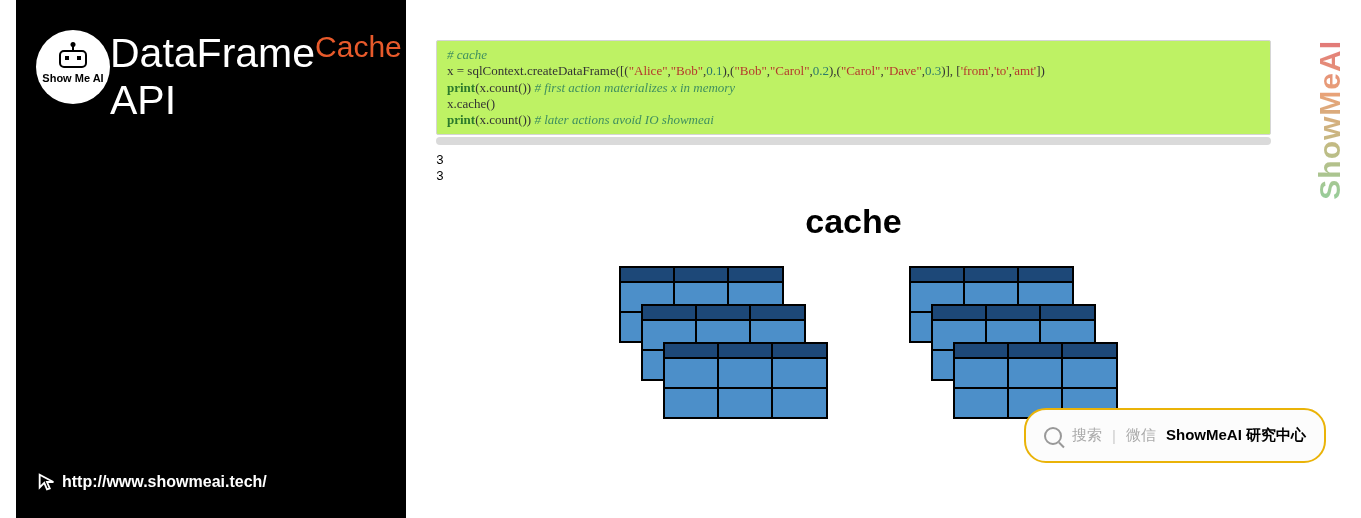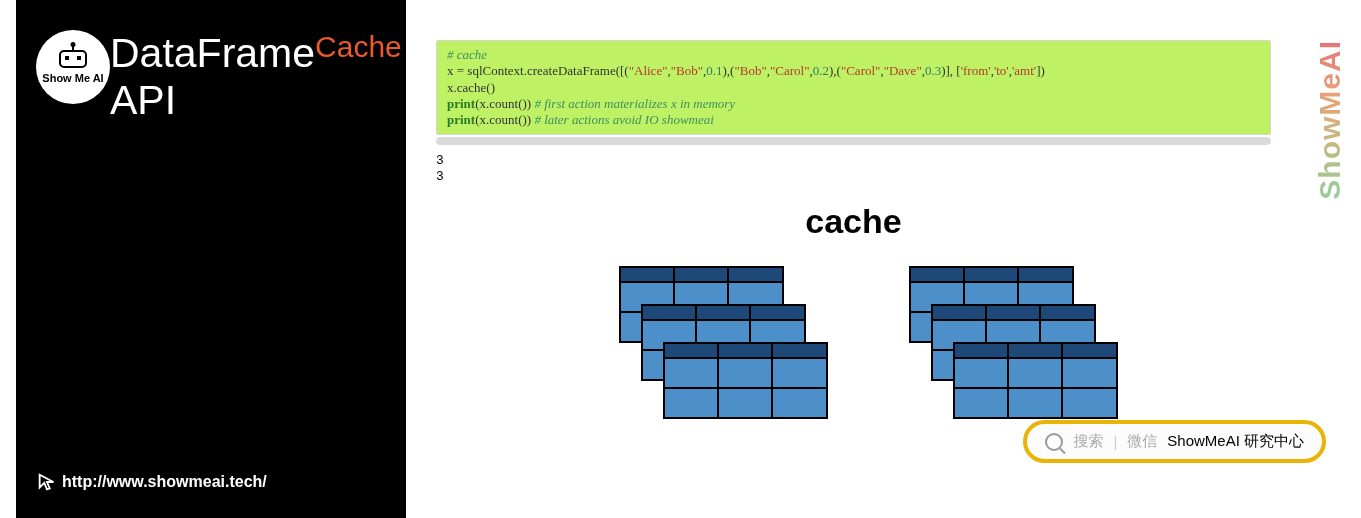--- a/index.html
+++ b/index.html
@@ -203,23 +203,23 @@
       background-clip: text;
       color: transparent;
       opacity: 0.7;
       letter-spacing: 1px;
     }
     .search-pill {
       position: absolute;
       bottom: 55px;
       right: 35px;
       background: #fcfcfc;
-      border: 4px solid #eab308;
+      border: 2px solid #eab308;
       border-radius: 22px;
-      padding: 8px 18px;
+      padding: 16px 18px;
       display: flex;
       align-items: center;
       gap: 10px;
       z-index: 10;
       font-size: 15px;
     }
     .search-pill .sicon {
       width: 18px; height: 18px;
       border: 2px solid #999;
       border-radius: 50%;
@@ -228,21 +228,21 @@
     .search-pill .sicon::after {
       content: "";
       position: absolute;
       width: 7px; height: 2px;
       background: #999;
       bottom: -3px; right: -5px;
       transform: rotate(45deg);
     }
     .search-pill .sep { color: #ccc; }
     .search-pill .gray { color: #aaa; }
-    .search-pill .bold { font-weight: normal; color: #000; }
+    .search-pill .bold { font-weight: bold; color: #000; }
   </style>
 </head>
 <body>
 
 <div class="sidebar">
   <div class="logo-wrap">
     <div class="logo">
       <div class="robot">
         <div class="eyes">
             <span class="eye"></span>
@@ -261,22 +261,22 @@
       </svg>
     </div>
     <div class="footer-link">http://www.showmeai.tech/</div>
   </div>
 </div>
 
 <div class="main">
   <div class="code-block">
     <div><span class="comment"># cache</span></div>
     <div><span>x = sqlContext.createDataFrame([(</span><span class="string">"Alice"</span>,<span class="string">"Bob"</span>,<span class="num">0.1</span><span>),(</span><span class="string">"Bob"</span>,<span class="string">"Carol"</span>,<span class="num">0.2</span><span>),(</span><span class="string">"Carol"</span>,<span class="string">"Dave"</span>,<span class="num">0.3</span><span>)], [</span><span class="string">'from'</span>,<span class="string">'to'</span>,<span class="string">'amt'</span><span>])</span></div>
+    <div><span class="kw">print</span><span>(x.count()) </span><span class="comment"># first action materializes x in memory</span></div>
     <div>x.cache()</div>
-    <div><span class="kw">print</span><span>(x.count()) </span><span class="comment"># first action materializes x in memory</span></div>
     <div><span class="kw">print</span><span>(x.count()) </span><span class="comment"># later actions avoid IO showmeai</span></div>
   </div>
   <div class="scrollbar-sim"></div>
   <div class="output">
     <div>3</div>
     <div>3</div>
   </div>
 
   <div class="section-heading">cache</div>
 

